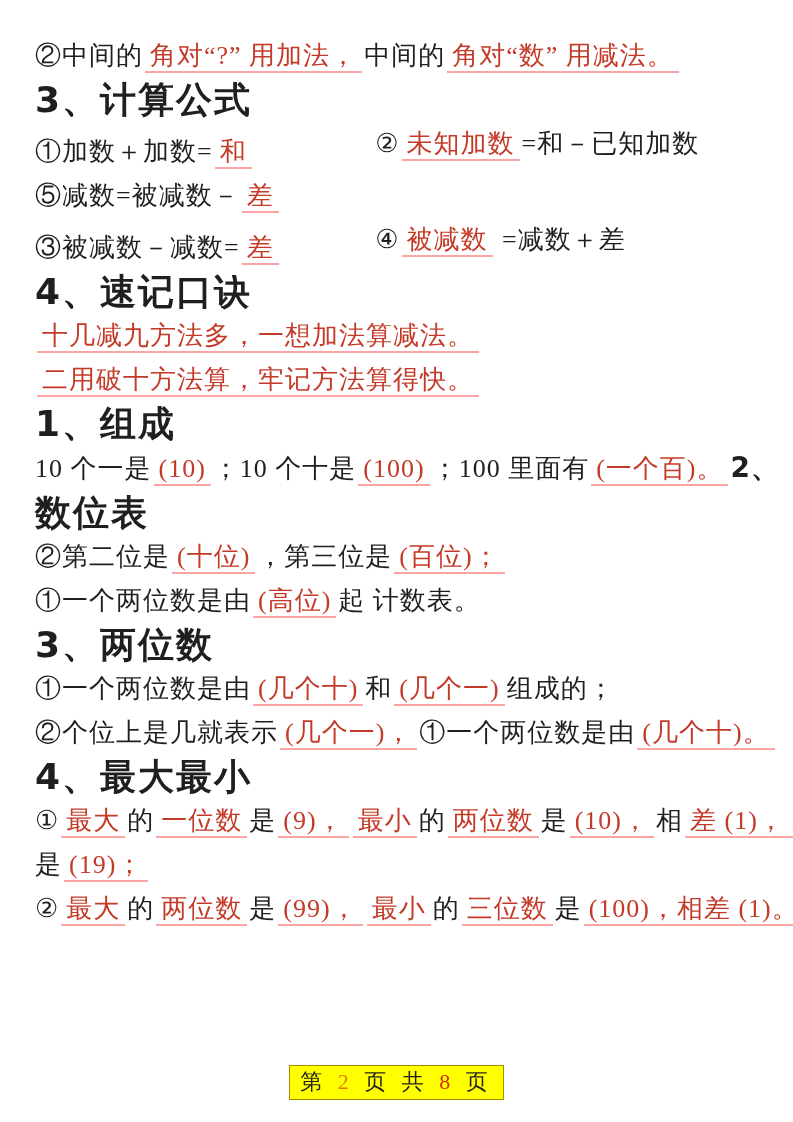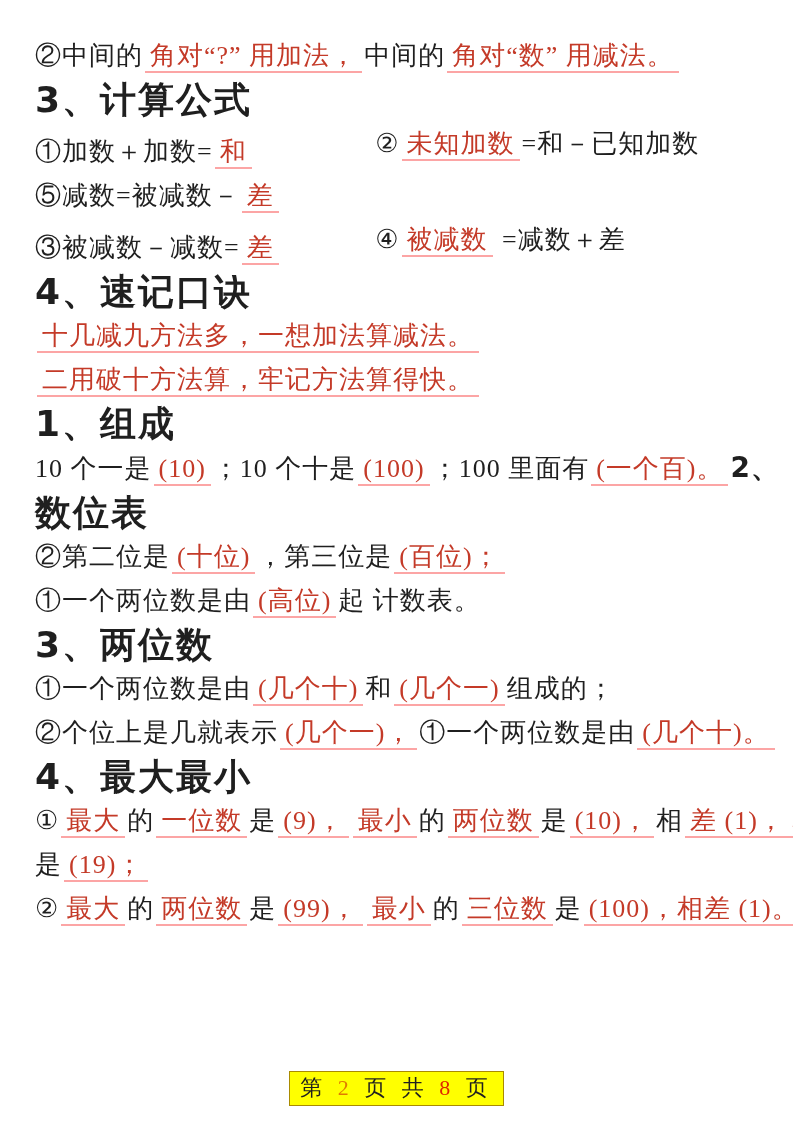--- a/index.html
+++ b/index.html
@@ -23,21 +23,21 @@
   .col-right{flex:1;}
   .seg-k{color:#1f1f1f;}
   .seg-r{
     color:#c43a28;border-bottom:2px solid #fca5a5;
     padding:0 5px 1px 5px;margin:0 2px;
   }
   .seg-b{
     font-weight:bold;font-size:28px;
     font-family:"DejaVu Sans","Liberation Sans",sans-serif;color:#1f1f1f;
   }
-  .footer{position:absolute;left:0;right:0;bottom:16px;text-align:center;}
+  .footer{position:absolute;left:0;right:0;bottom:22px;text-align:center;}
   .footer-box{
     display:inline-block;background:#ffff00;border:1px solid #a98b00;
     padding:1px 10px 2px 10px;font-size:22px;letter-spacing:5px;color:#1f1f1f;
   }
   .seg-o{color:#e07b00;}
   .seg-rd{color:#e02800;}
 </style>
 </head>
 <body>
 

